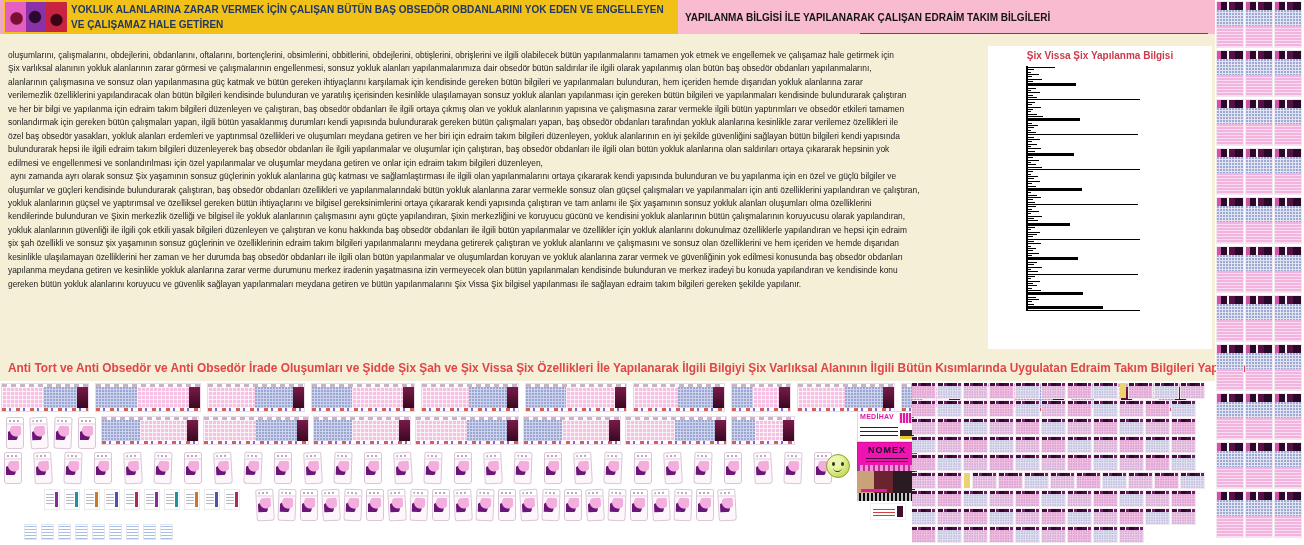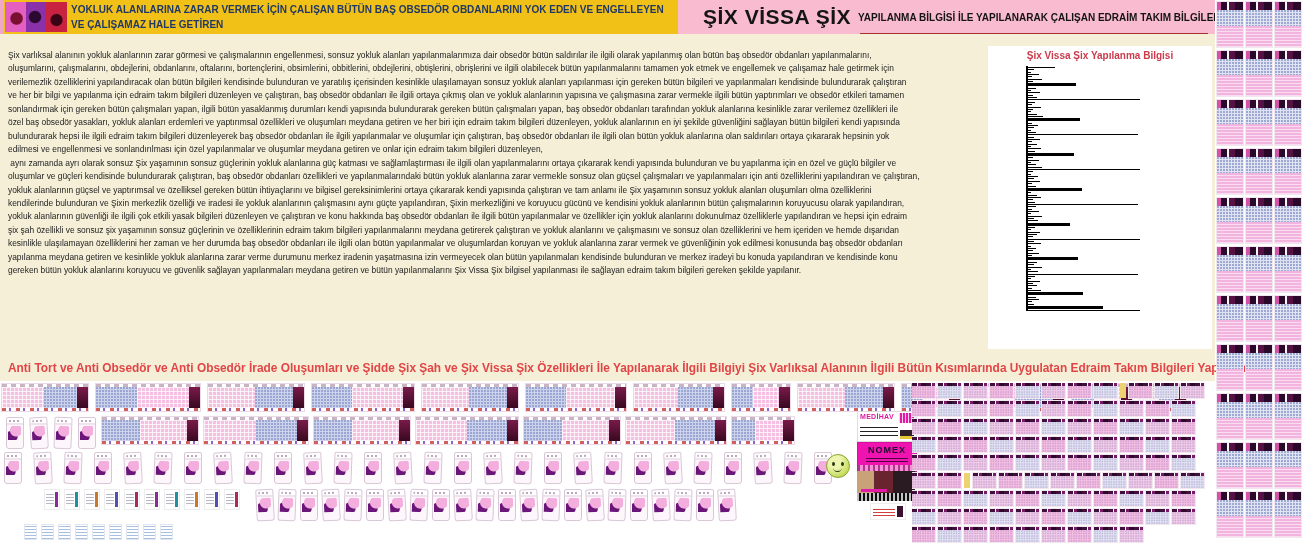--- a/index.html
+++ b/index.html
@@ -142,39 +142,39 @@
   <div id="logo">
     <div class="lp lp1"></div>
     <div class="lp lp2"></div>
     <div class="lp lp3"></div>
   </div>
   <div id="head-title">
     <div>YOKLUK ALANLARINA ZARAR VERMEK İÇİN ÇALIŞAN BÜTÜN BAŞ OBSEDÖR OBDANLARINI YOK EDEN VE ENGELLEYEN</div>
     <div>VE ÇALIŞAMAZ HALE GETİREN</div>
   </div>
   <div id="band-pink">
-    <span id="brand">ŞİX VİSSA ŞİX</span>
     <span id="brand-tag">YAPILANMA BİLGİSİ İLE YAPILANARAK ÇALIŞAN EDRAİM TAKIM BİLGİLERİ</span>
   </div>
   <div id="pink-underline"></div>
 
   <div id="cream"></div>
   <div id="main-text">
+      <div class="tline">oluşumlarını, çalışmalarını, obdejlerini, obdanlarını, oftalarını, bortençlerini, obsimlerini, obbitlerini, obdejlerini, obtişlerini, obrişlerini ve ilgili olabilecek bütün yapılanmalarını tamamen yok etmek ve engellemek ve çalışamaz hale getirmek için</div>
       <div class="tline">Şix varlıksal alanının yokluk alanlarının zarar görmesi ve çalışmalarının engellenmesi, sonsuz yokluk alanları yapılanmalarımıza dair obsedör bütün saldırılar ile ilgili olarak yapılanmış olan bütün baş obsedör obdanları yapılanmalarını,</div>
-      <div class="tline">oluşumlarını, çalışmalarını, obdejlerini, obdanlarını, oftalarını, bortençlerini, obsimlerini, obbitlerini, obdejlerini, obtişlerini, obrişlerini ve ilgili olabilecek bütün yapılanmalarını tamamen yok etmek ve engellemek ve çalışamaz hale getirmek için</div>
+      <div class="tline">alanlarının çalışmasına ve sonsuz olan yapılanmasına güç katmak ve bütün gereken ihtiyaçlarını karşılamak için kendisinde gereken bütün bilgileri ve yapılanmaları bulunduran, hem içeriden hemde dışarıdan yokluk alanlarına zarar</div>
       <div class="tline">verilemezlik özelliklerini yapılandıracak olan bütün bilgileri kendisinde bulunduran ve yaratılış içerisinden kesinlikle ulaşılamayan sonsuz yokluk alanları yapılanması için gereken bütün bilgileri ve yapılanmaları kendisinde bulundurarak çalıştıran</div>
       <div class="tline">ve her bir bilgi ve yapılanma için edraim takım bilgileri düzenleyen ve çalıştıran, baş obsedör obdanları ile ilgili ortaya çıkmış olan ve yokluk alanlarının yapısına ve çalışmasına zarar vermekle ilgili bütün yaptırımları ve obsedör etkileri tamamen</div>
       <div class="tline">sonlandırmak için gereken bütün çalışmaları yapan, ilgili bütün yasaklanmış durumları kendi yapısında bulundurarak gereken bütün çalışmaları yapan, baş obsedör obdanları tarafından yokluk alanlarına kesinlikle zarar verilemez özellikleri ile</div>
       <div class="tline">özel baş obsedör yasakları, yokluk alanları erdemleri ve yaptırımsal özellikleri ve oluşumları meydana getiren ve her biri için edraim takım bilgileri düzenleyen, yokluk alanlarının en iyi şekilde güvenliğini sağlayan bütün bilgileri kendi yapısında</div>
       <div class="tline">bulundurarak hepsi ile ilgili edraim takım bilgileri düzenleyerek baş obsedör obdanları ile ilgili yapılanmalar ve oluşumlar için çalıştıran, baş obsedör obdanları ile ilgili olan bütün yokluk alanlarına olan saldırıları ortaya çıkararak hepsinin yok</div>
       <div class="tline">edilmesi ve engellenmesi ve sonlandırılması için özel yapılanmalar ve oluşumlar meydana getiren ve onlar için edraim takım bilgileri düzenleyen,</div>
       <div class="tline"> aynı zamanda ayrı olarak sonsuz Şix yaşamının sonsuz güçlerinin yokluk alanlarına güç katması ve sağlamlaştırması ile ilgili olan yapılanmalarını ortaya çıkararak kendi yapısında bulunduran ve bu yapılanma için en özel ve güçlü bilgiler ve</div>
       <div class="tline">oluşumlar ve güçleri kendisinde bulundurarak çalıştıran, baş obsedör obdanları özellikleri ve yapılanmalarındaki bütün yokluk alanlarına zarar vermekle sonsuz olan güçsel çalışmaları ve yapılanmaları için anti özelliklerini yapılandıran ve çalıştıran,</div>
       <div class="tline">yokluk alanlarının güçsel ve yaptırımsal ve özelliksel gereken bütün ihtiyaçlarını ve bilgisel gereksinimlerini ortaya çıkararak kendi yapısında çalıştıran ve tam anlamı ile Şix yaşamının sonsuz yokluk alanları oluşumları olma özelliklerini</div>
-      <div class="tline">kendilerinde bulunduran ve Şixin merkezlik özelliği ve iradesi ile yokluk alanlarının çalışmasını aynı güçte yapılandıran, Şixin merkezliğini ve koruyucu gücünü ve kendisini yokluk alanlarının bütün çalışmalarının koruyucusu olarak yapılandıran,</div>
+      <div class="tline">kendilerinde bulunduran ve Şixin merkezlik özelliği ve bilgisel ile yokluk alanlarının çalışmasını aynı güçte yapılandıran, Şixin merkezliğini ve koruyucu gücünü ve kendisini yokluk alanlarının bütün çalışmalarının koruyucusu olarak yapılandıran,</div>
       <div class="tline">yokluk alanlarının güvenliği ile ilgili çok etkili yasak bilgileri düzenleyen ve çalıştıran ve konu hakkında baş obsedör obdanları ile ilgili bütün yapılanmalar ve özellikler için yokluk alanlarını dokunulmaz özelliklerle yapılandıran ve hepsi için edraim</div>
       <div class="tline">şix şah özellikli ve sonsuz şix yaşamının sonsuz güçlerinin ve özelliklerinin edraim takım bilgileri yapılanmalarını meydana getirerek çalıştıran ve yokluk alanlarını ve çalışmasını ve sonsuz olan özelliklerini ve hem içeriden ve hemde dışarıdan</div>
       <div class="tline">kesinlikle ulaşılamayan özelliklerini her zaman ve her durumda baş obsedör obdanları ile ilgili olan bütün yapılanmalar ve oluşumlardan koruyan ve yokluk alanlarına zarar vermek ve güvenliğinin yok edilmesi konusunda baş obsedör obdanları</div>
       <div class="tline">yapılanma meydana getiren ve kesinlikle yokluk alanlarına zarar verme durumunu merkez iradenin yaşatmasına izin vermeyecek olan bütün yapılanmaları kendisinde bulunduran ve merkez iradeyi bu konuda yapılandıran ve kendisinde konu</div>
       <div class="tline">gereken bütün yokluk alanlarını koruyucu ve güvenlik sağlayan yapılanmaları meydana getiren ve bütün yapılanmalarını Şix Vissa Şix bilgisel yapılanması ile sağlayan edraim takım bilgileri gereken şekilde yapılanır.</div>
     </div>
 
   <div id="chart-panel">
     <div id="chart-title">Şix Vissa Şix Yapılanma Bilgisi</div>
     <div id="chart-bars">

